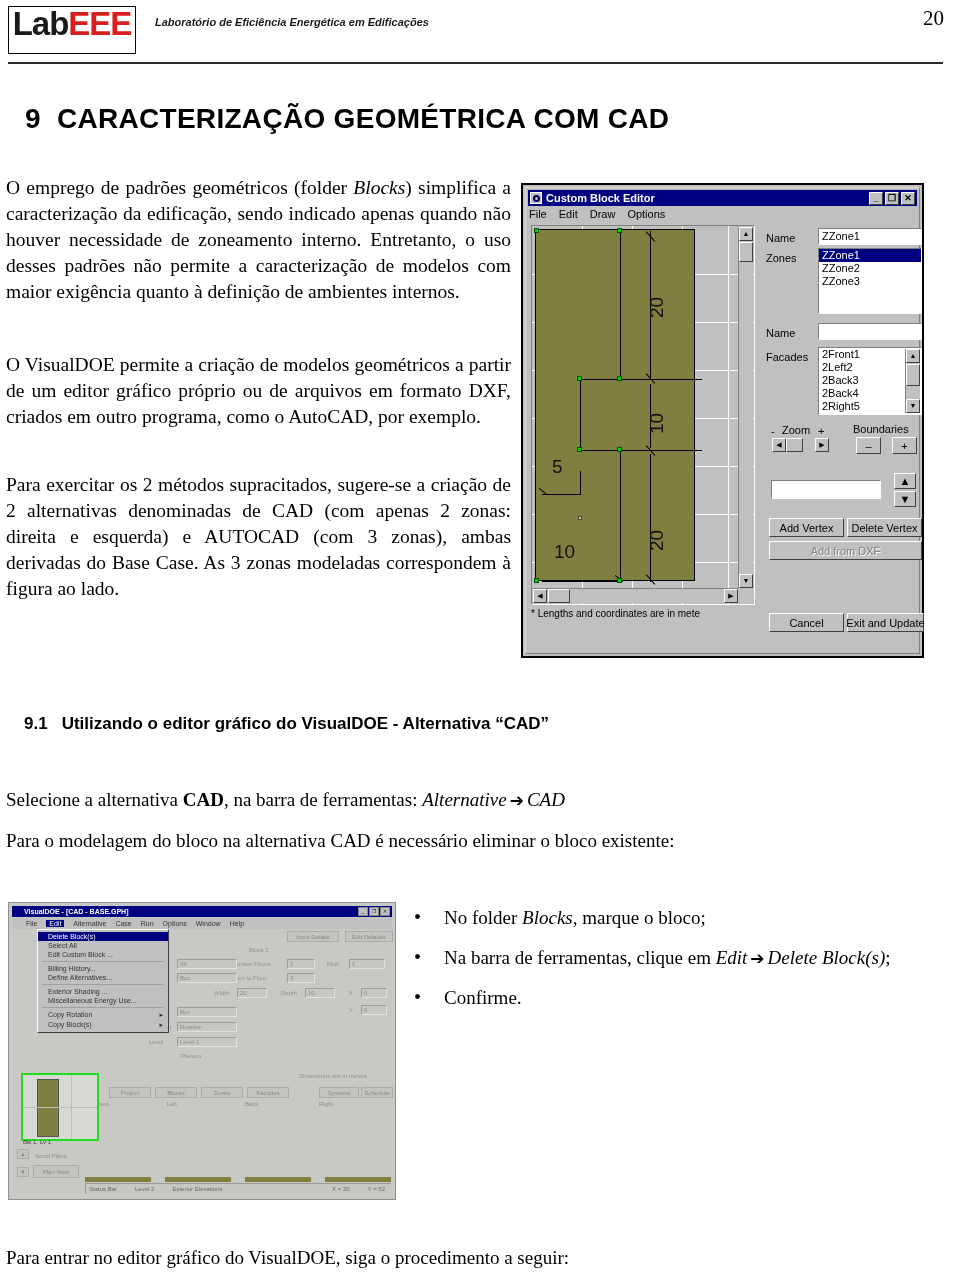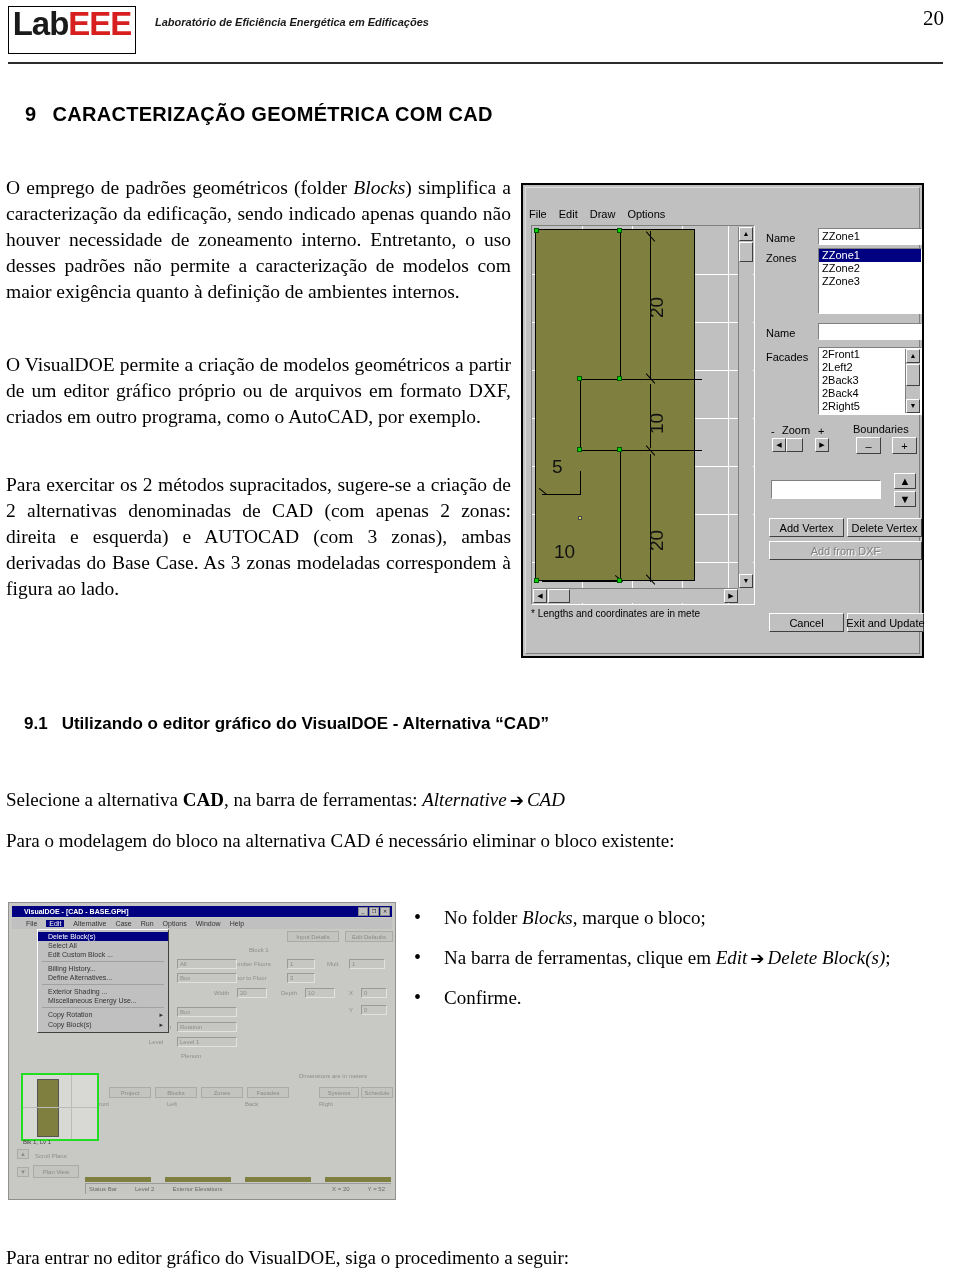--- a/index.html
+++ b/index.html
@@ -67,21 +67,21 @@
     width: 935px; height: 0;
     border-top: 2px solid #2b2b2b;
   }
 
   
   .h1-section {
     position: absolute;
     left: 25px; top: 103px;
     font-family: "Liberation Sans", sans-serif;
     font-weight: bold;
-    font-size: 20px;
+    font-size: 28px;
     letter-spacing: 0.3px;
     white-space: nowrap;
   }
   .h1-num { margin-right: 16px; }
 
   .h2-section {
     position: absolute;
     left: 24px; top: 714px;
     font-family: "Liberation Sans", sans-serif;
     font-weight: bold;
@@ -583,20 +583,29 @@
   <span>O emprego de padrões geométricos (folder </span><i class="it">Blocks</i><span>) simplifica a caracterização da edificação, sendo indicado apenas quando não houver necessidade de zoneamento interno. Entretanto, o uso desses padrões não permite a caracterização de modelos com maior exigência quanto à definição de ambientes internos.</span>
 </div>
 
 <div class="col-text p2">O VisualDOE permite a criação de modelos geométricos a partir de um editor gráfico próprio ou de arquivos em formato DXF, criados em outro programa, como o AutoCAD, por exemplo.</div>
 
 <div class="col-text p3">Para exercitar os 2 métodos supracitados, sugere-se a criação de 2 alternativas denominadas de CAD (com apenas 2 zonas: direita e esquerda) e AUTOCAD (com 3 zonas), ambas derivadas do Base Case. As 3 zonas modeladas correspondem à figura ao lado.</div>
 
 <div class="win-dialog">
   <div class="win-inner">
 
+    <div class="title-bar">
+      <div class="title-icon"></div>
+      <div class="title-text">Custom Block Editor</div>
+      <div class="title-buttons">
+        <div class="tbtn">_</div>
+        <div class="tbtn">❐</div>
+        <div class="tbtn">✕</div>
+      </div>
+    </div>
 
     <div class="menu-bar">
       <div class="menu-item">File</div>
       <div class="menu-item">Edit</div>
       <div class="menu-item">Draw</div>
       <div class="menu-item">Options</div>
     </div>
 
     <div class="cad-frame">
       <div class="cad-canvas">

